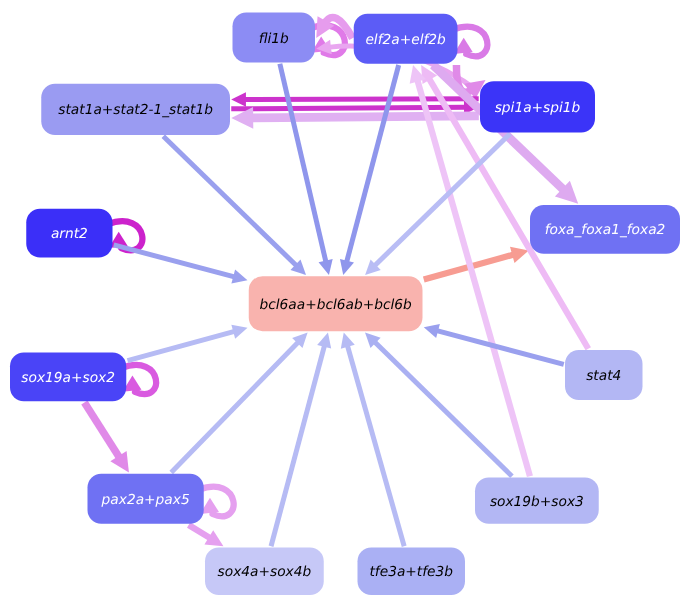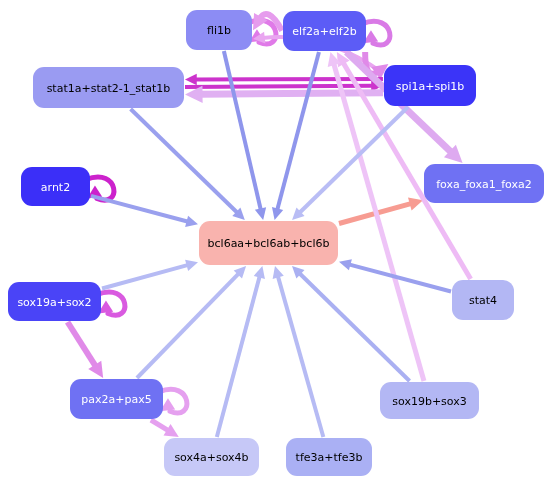--- a/index.html
+++ b/index.html
@@ -1,18 +1,18 @@
 <!DOCTYPE html>
 <html><head>
 <meta charset="utf-8">
 <style>
   html,body{margin:0;padding:0;background:#ffffff;}
   body{width:553px;height:489px;overflow:hidden;
        font-family:"DejaVu Sans","Liberation Sans",sans-serif;}
-  #canvas{position:relative;width:494px;height:489px;}
+  #canvas{position:relative;width:494px;height:489px;font-style:italic;}
   svg#net{position:absolute;left:0;top:0;width:553px;height:489px;}
   .node-label{font-size:11px;text-anchor:middle;dominant-baseline:middle;
               pointer-events:none;}
 </style>
 </head>
 <body>
 
 <div id="canvas">
   <svg id="net" viewBox="0 0 553 489" xmlns="http://www.w3.org/2000/svg">
     <g id="edge-layer">

